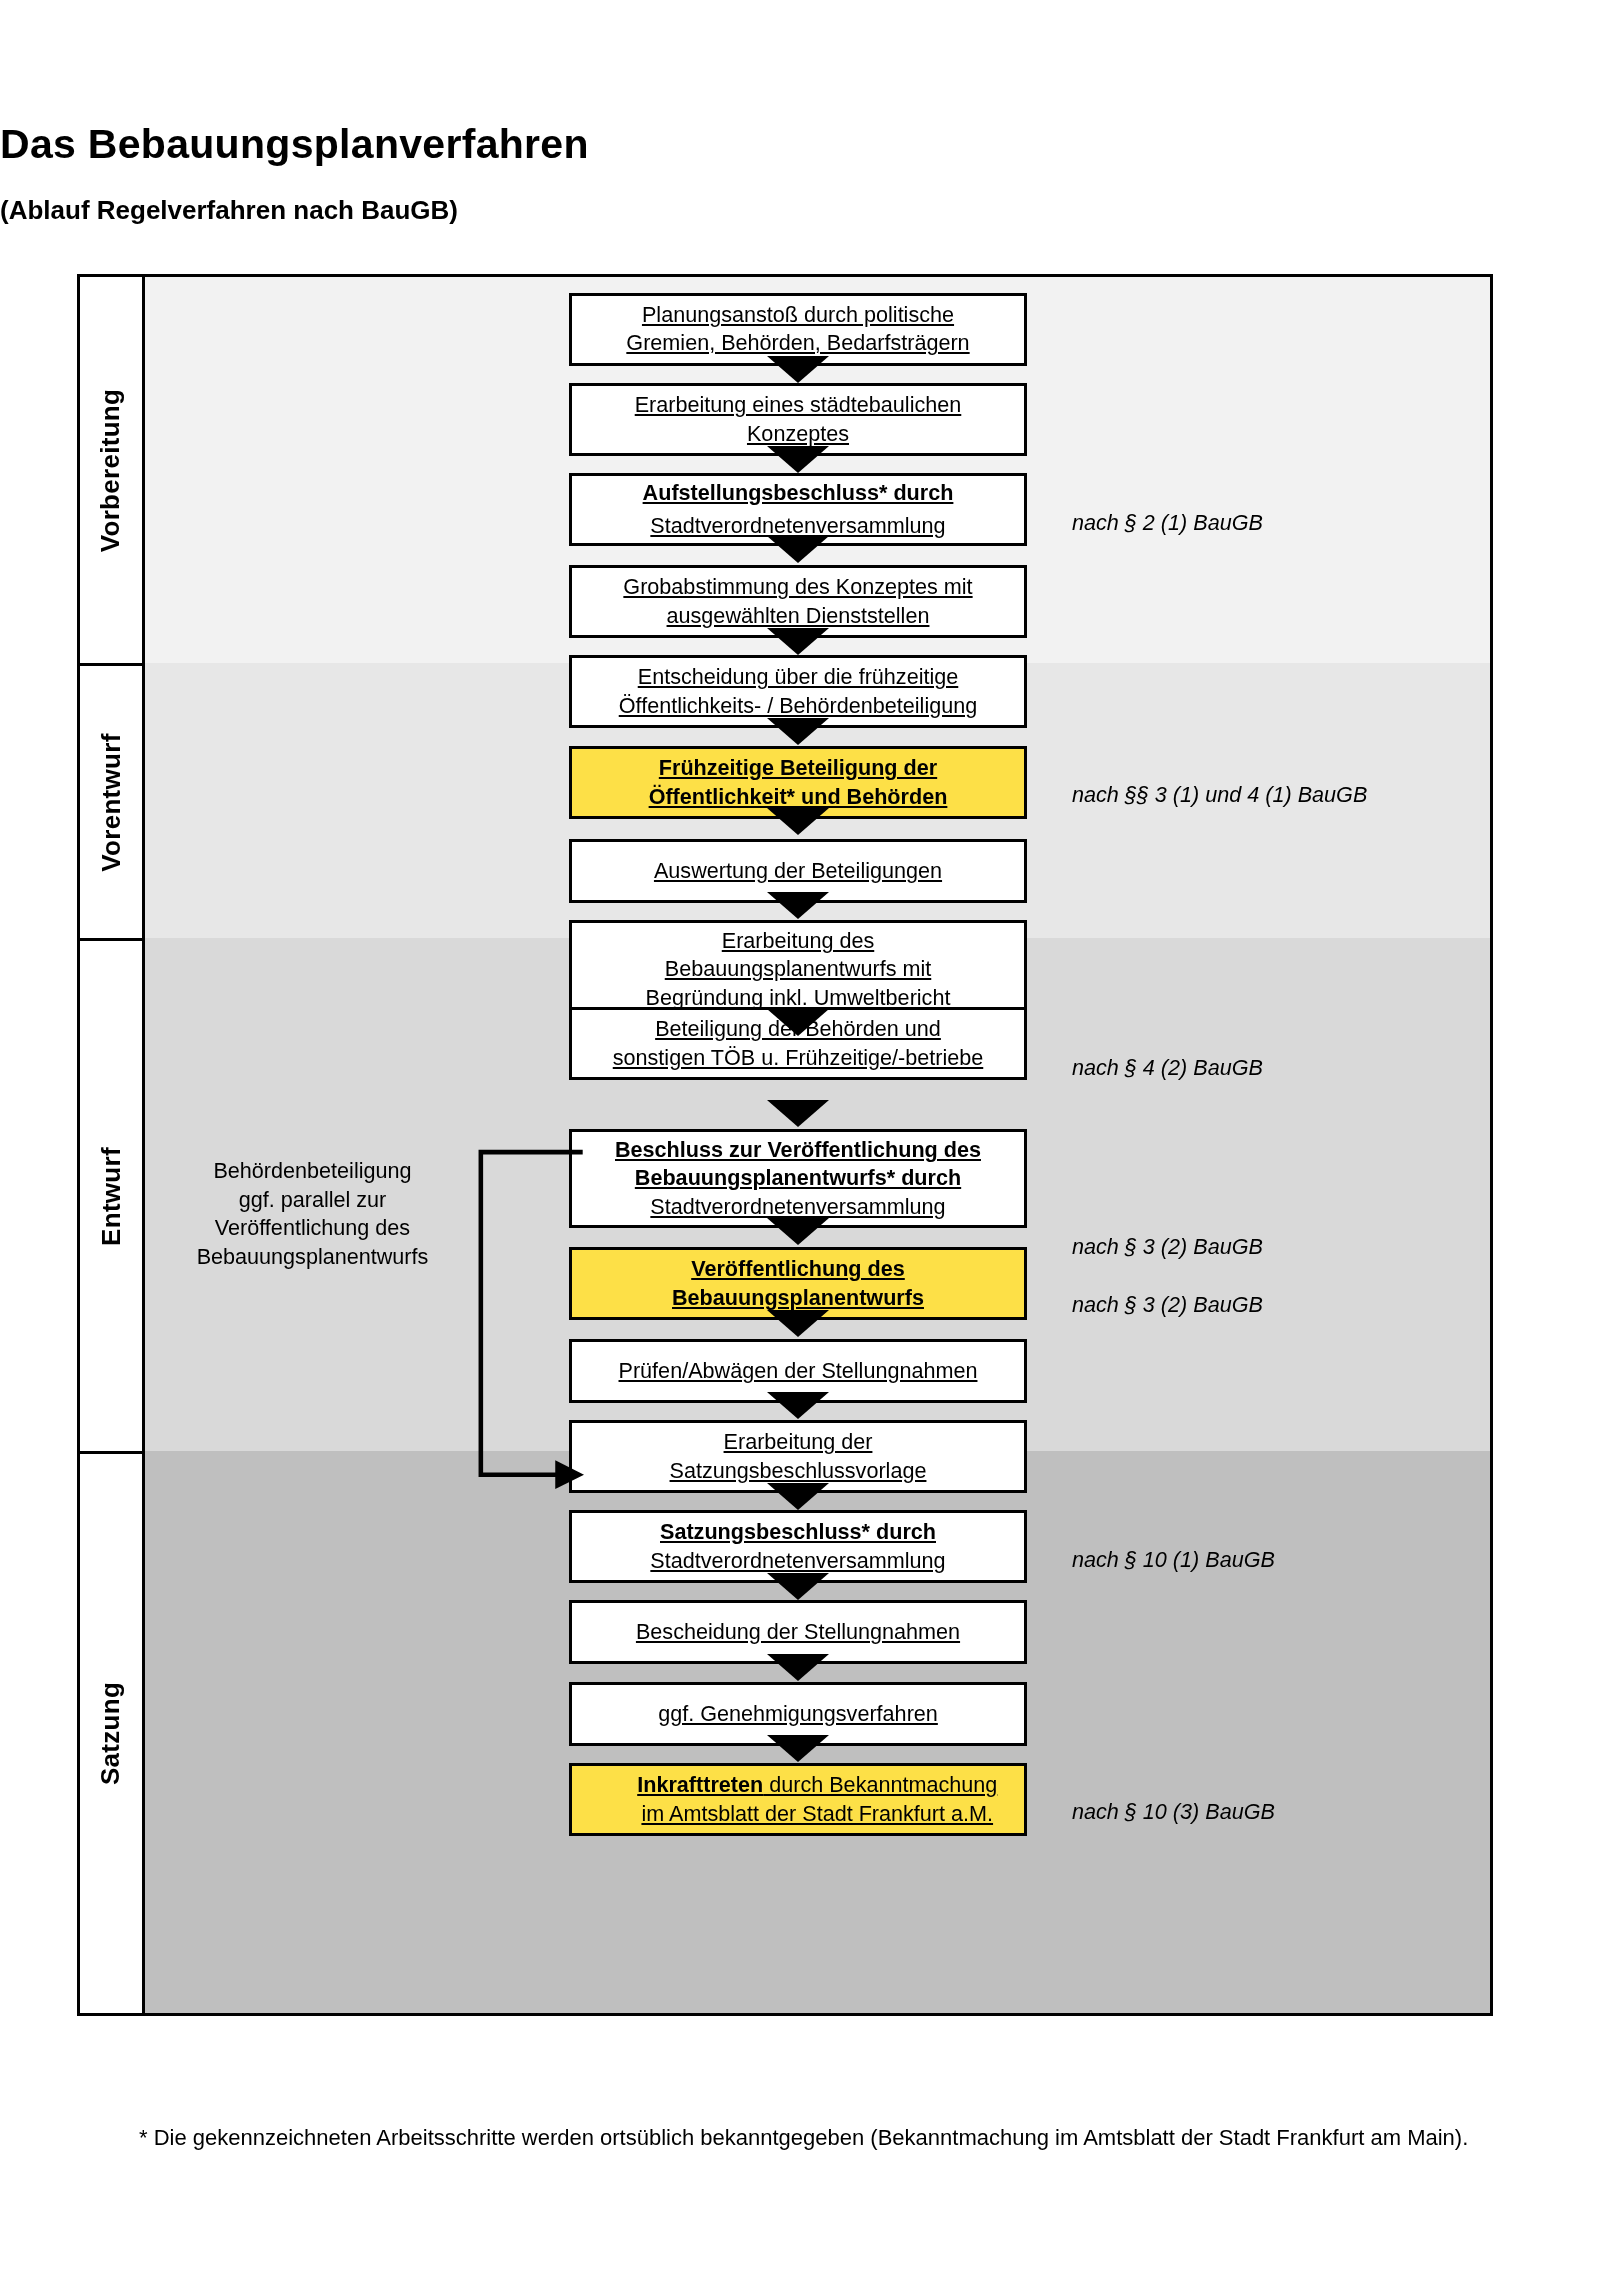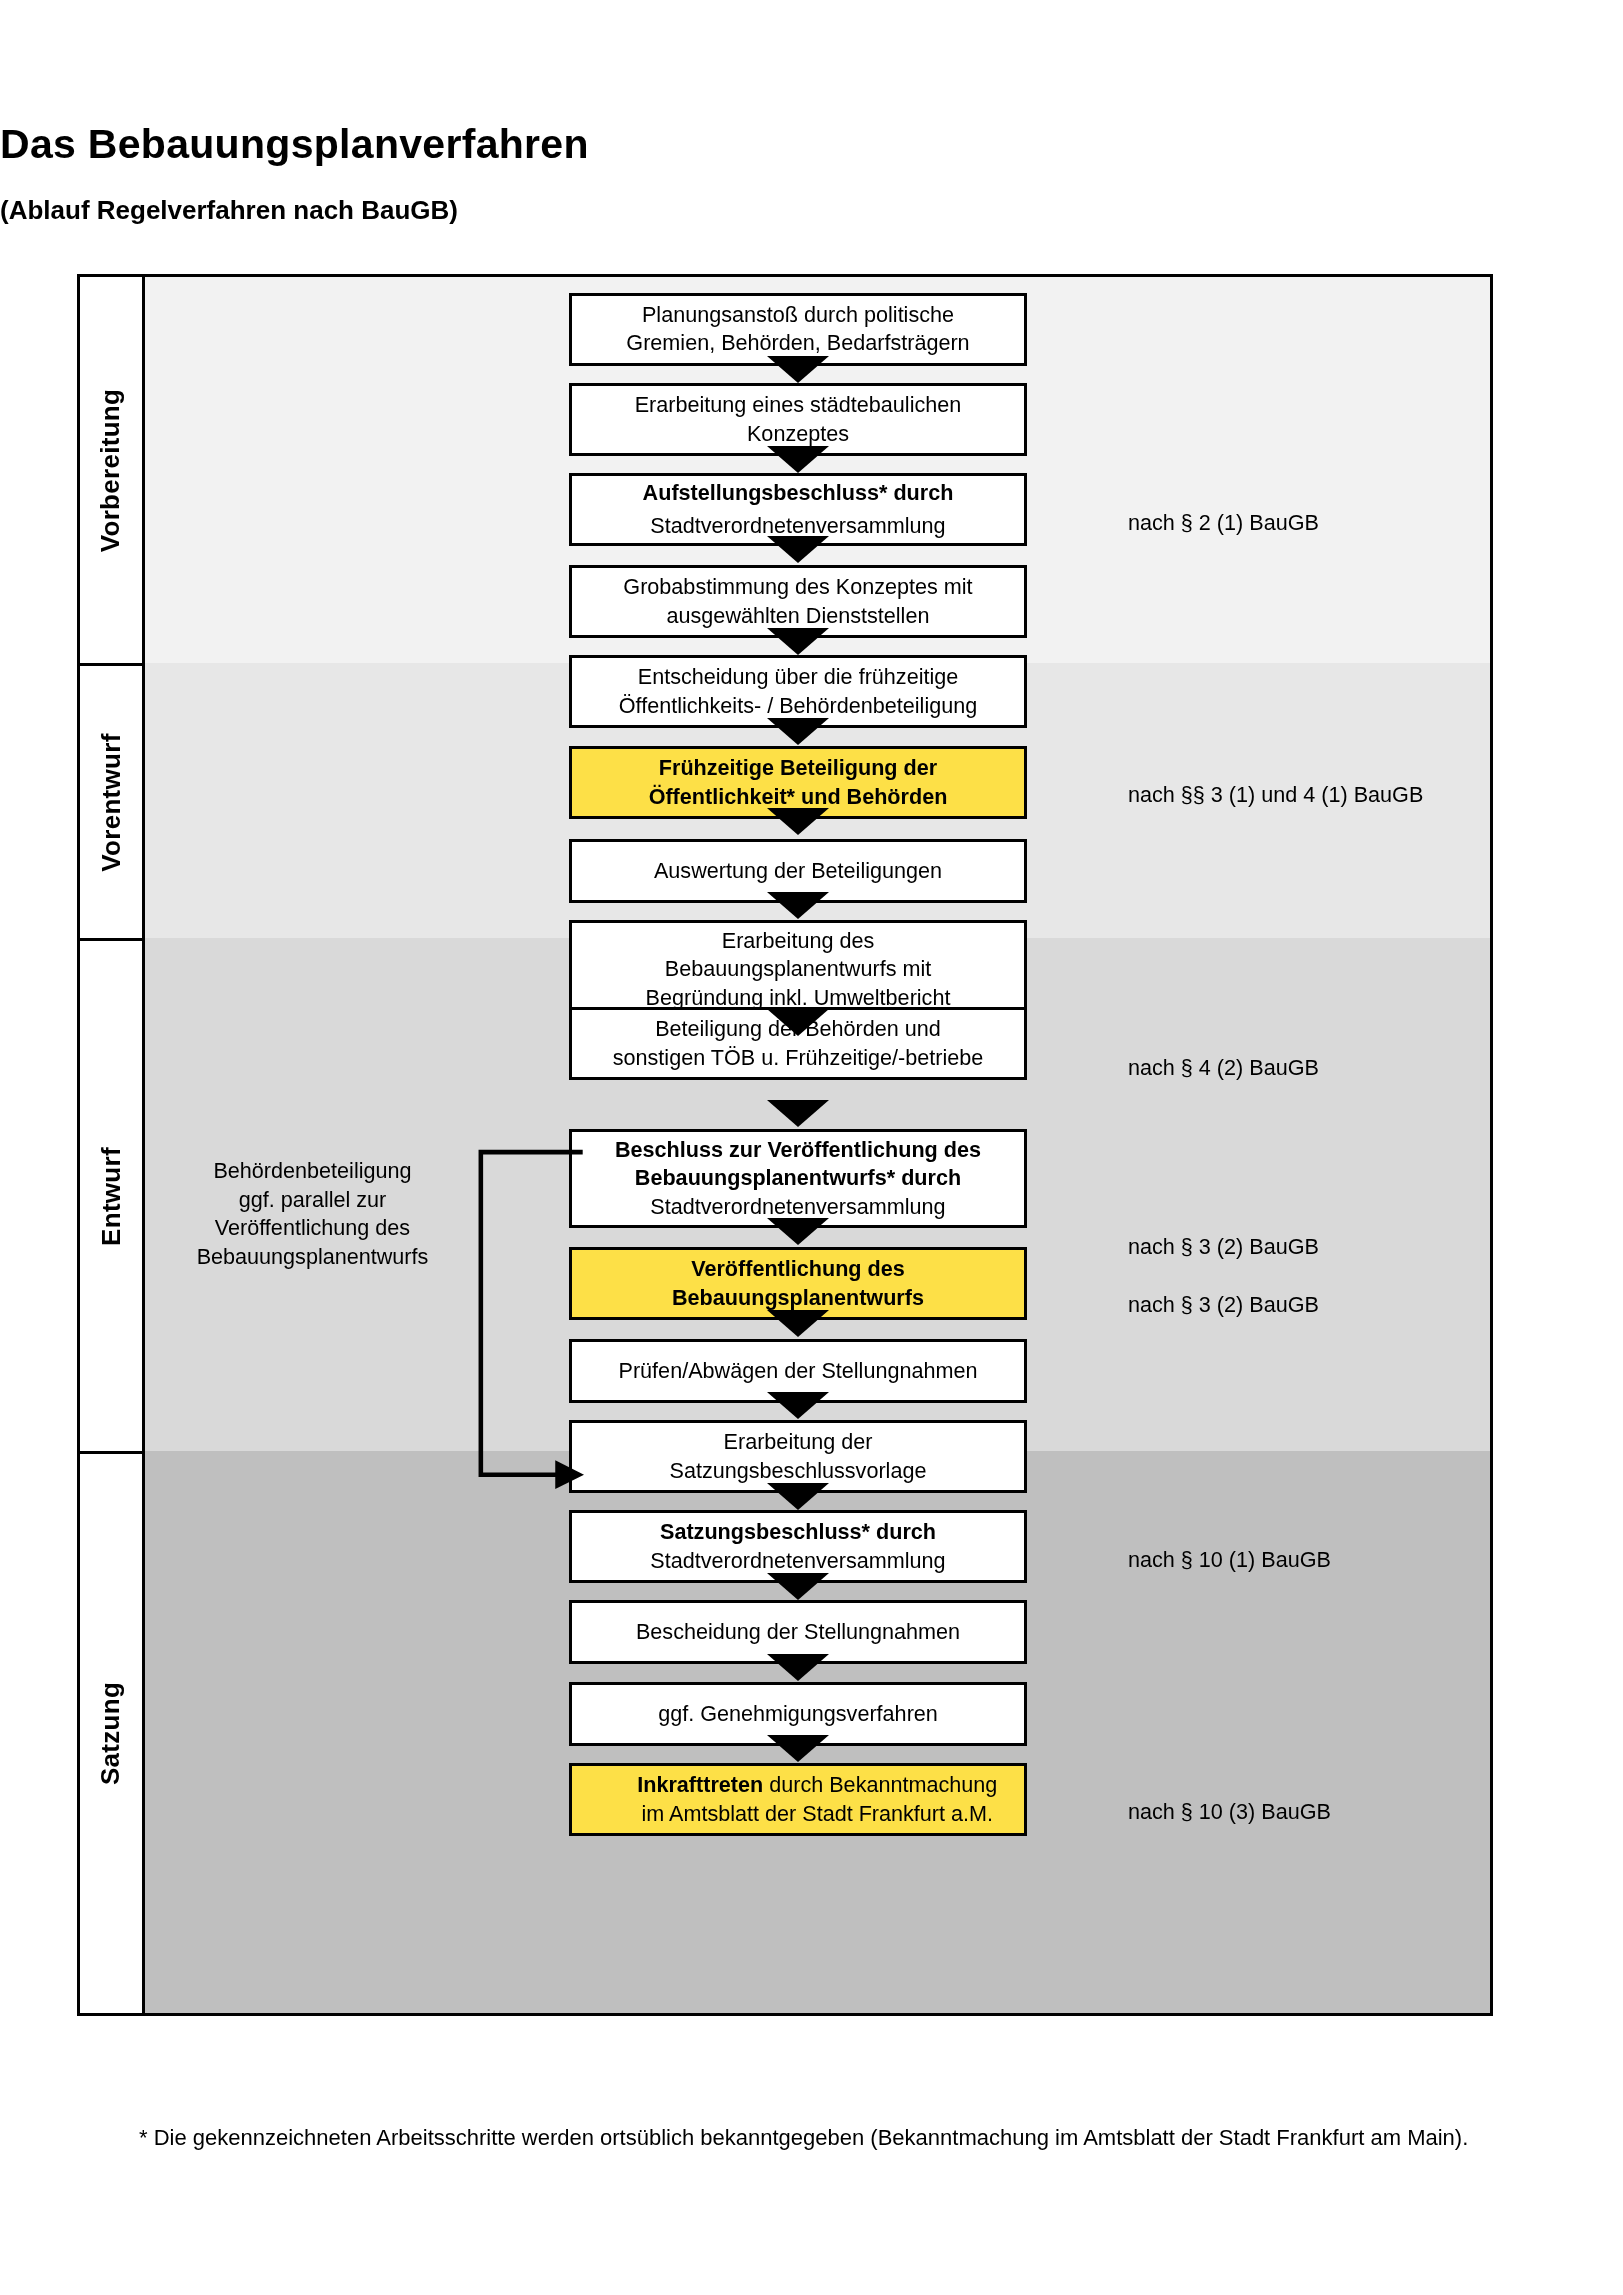--- a/index.html
+++ b/index.html
@@ -110,43 +110,45 @@
     background: #ffffff;
     display: flex;
     flex-direction: column;
     align-items: center;
     justify-content: center;
     text-align: center;
     font-size: 21.6px;
     line-height: 1.30;
     padding: 2.6px 6.5px;
     z-index: 4;
+    text-decoration: underline;
   }
   .node.blue { background: #fde047; }
   .node .ln { display: block; width: 100%; }
   .node .b  { font-weight: bold; }
 
   
   .arrow-down {
     position: absolute;
     width: 0;
     height: 0;
     border-left: 31px solid transparent;
     border-right: 31px solid transparent;
     border-top: 27.5px solid #000000;
     z-index: 5;
   }
 
   
   .legal-ref {
     position: absolute;
-    left: 1048px;
+    left: 992px;
     font-size: 21.6px;
     white-space: nowrap;
     z-index: 4;
+    font-style: italic;
   }
 
   
   #side-note {
     position: absolute;
     left: 92px;
     width: 281px;
     text-align: center;
     font-size: 21.6px;
     line-height: 1.33;

